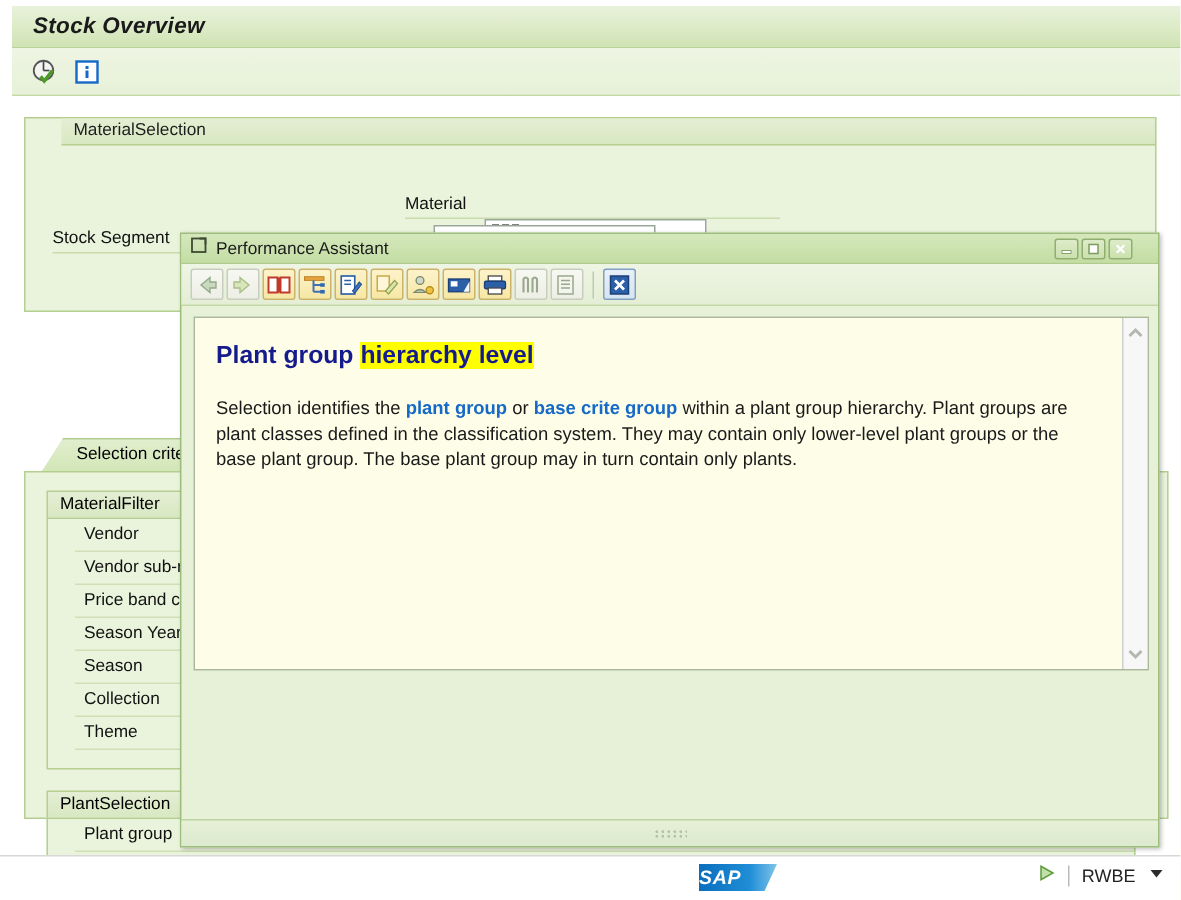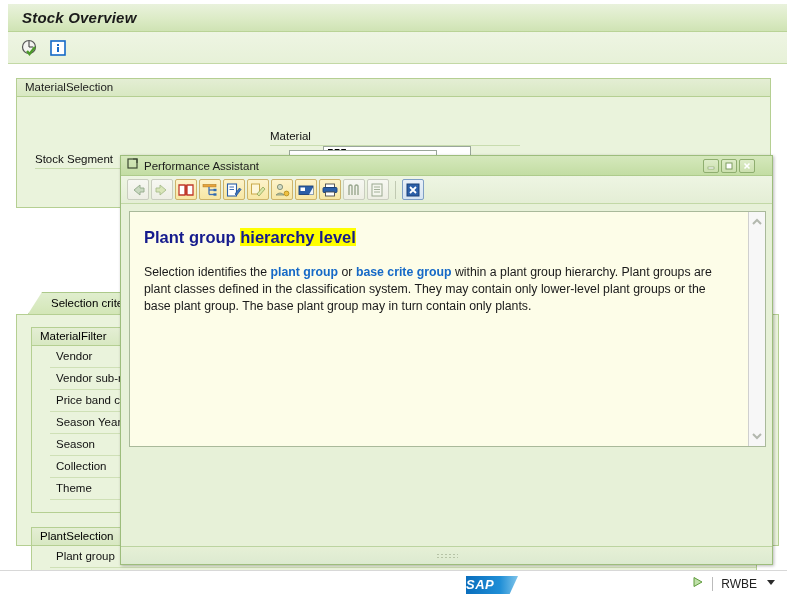--- a/index.html
+++ b/index.html
@@ -242,21 +242,21 @@
       <svg width="20" height="20" viewBox="0 0 20 20">
         <rect x="3" y="3" width="14" height="14" fill="#ffffff" stroke="#1569c7" stroke-width="1.6"></rect>
         <rect x="9" y="6" width="2" height="2" fill="#1569c7"></rect>
         <rect x="9" y="9" width="2" height="5" fill="#1569c7"></rect>
       </svg>
     </span>
   </div>
 
   <div class="workarea">
 
-    <div class="groupbox" style="left:8px; top:14px; width:755px; height:130px;">
+    <div class="groupbox" style="left:8px; top:14px; width:755px; height:130px;padding-left:24px;">
       <div class="group-header">MaterialSelection</div>
 
 
       <div class="formrow" style="left:18px; top:48px; width:720px;flex-direction:column;">
         <span class="flabel" style="width:250px;">Material</span>
         <input class="finput" style="width: 148px; margin-left: 4px;" value="555">
         <span class="ftext">to</span>
         <input class="finput" style="width: 148px;" value="">
         <span class="msbtn" style="margin-left:7px;">
           <svg width="18" height="14" viewBox="0 0 18 14">

